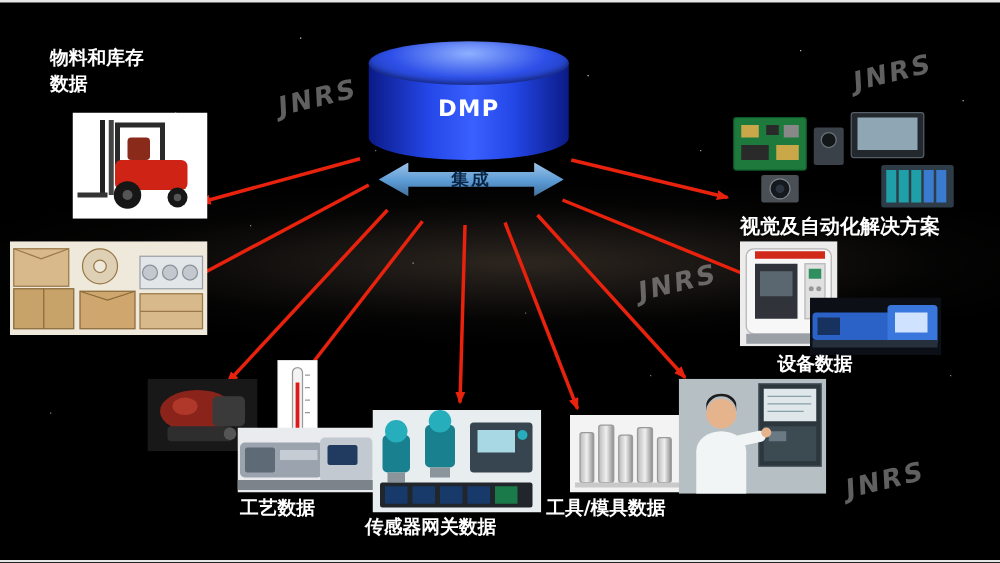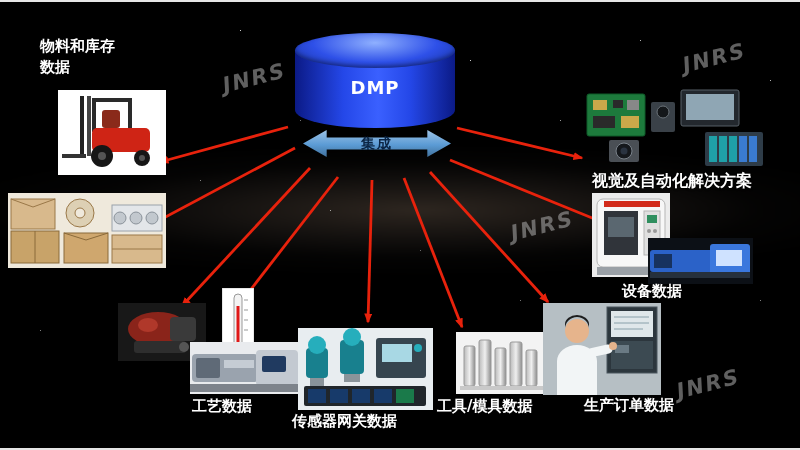--- a/index.html
+++ b/index.html
@@ -286,16 +286,15 @@
       <rect x="154" y="48" width="8" height="26" fill="#3a7bd0"></rect>
       <rect x="164" y="48" width="8" height="26" fill="#3a7bd0"></rect>
     </svg>
   </div>
 
   <div class="lbl" id="lbl-material-inventory">物料和库存
 数据</div>
   <div class="lbl" id="lbl-process">工艺数据</div>
   <div class="lbl" id="lbl-sensor">传感器网关数据</div>
   <div class="lbl" id="lbl-tools">工具/模具数据</div>
-  <div class="lbl" id="lbl-order">生产订单数据</div>
   <div class="lbl" id="lbl-equipment">设备数据</div>
   <div class="lbl" id="lbl-vision">视觉及自动化解决方案</div>
 </div>
 
 </body></html>

